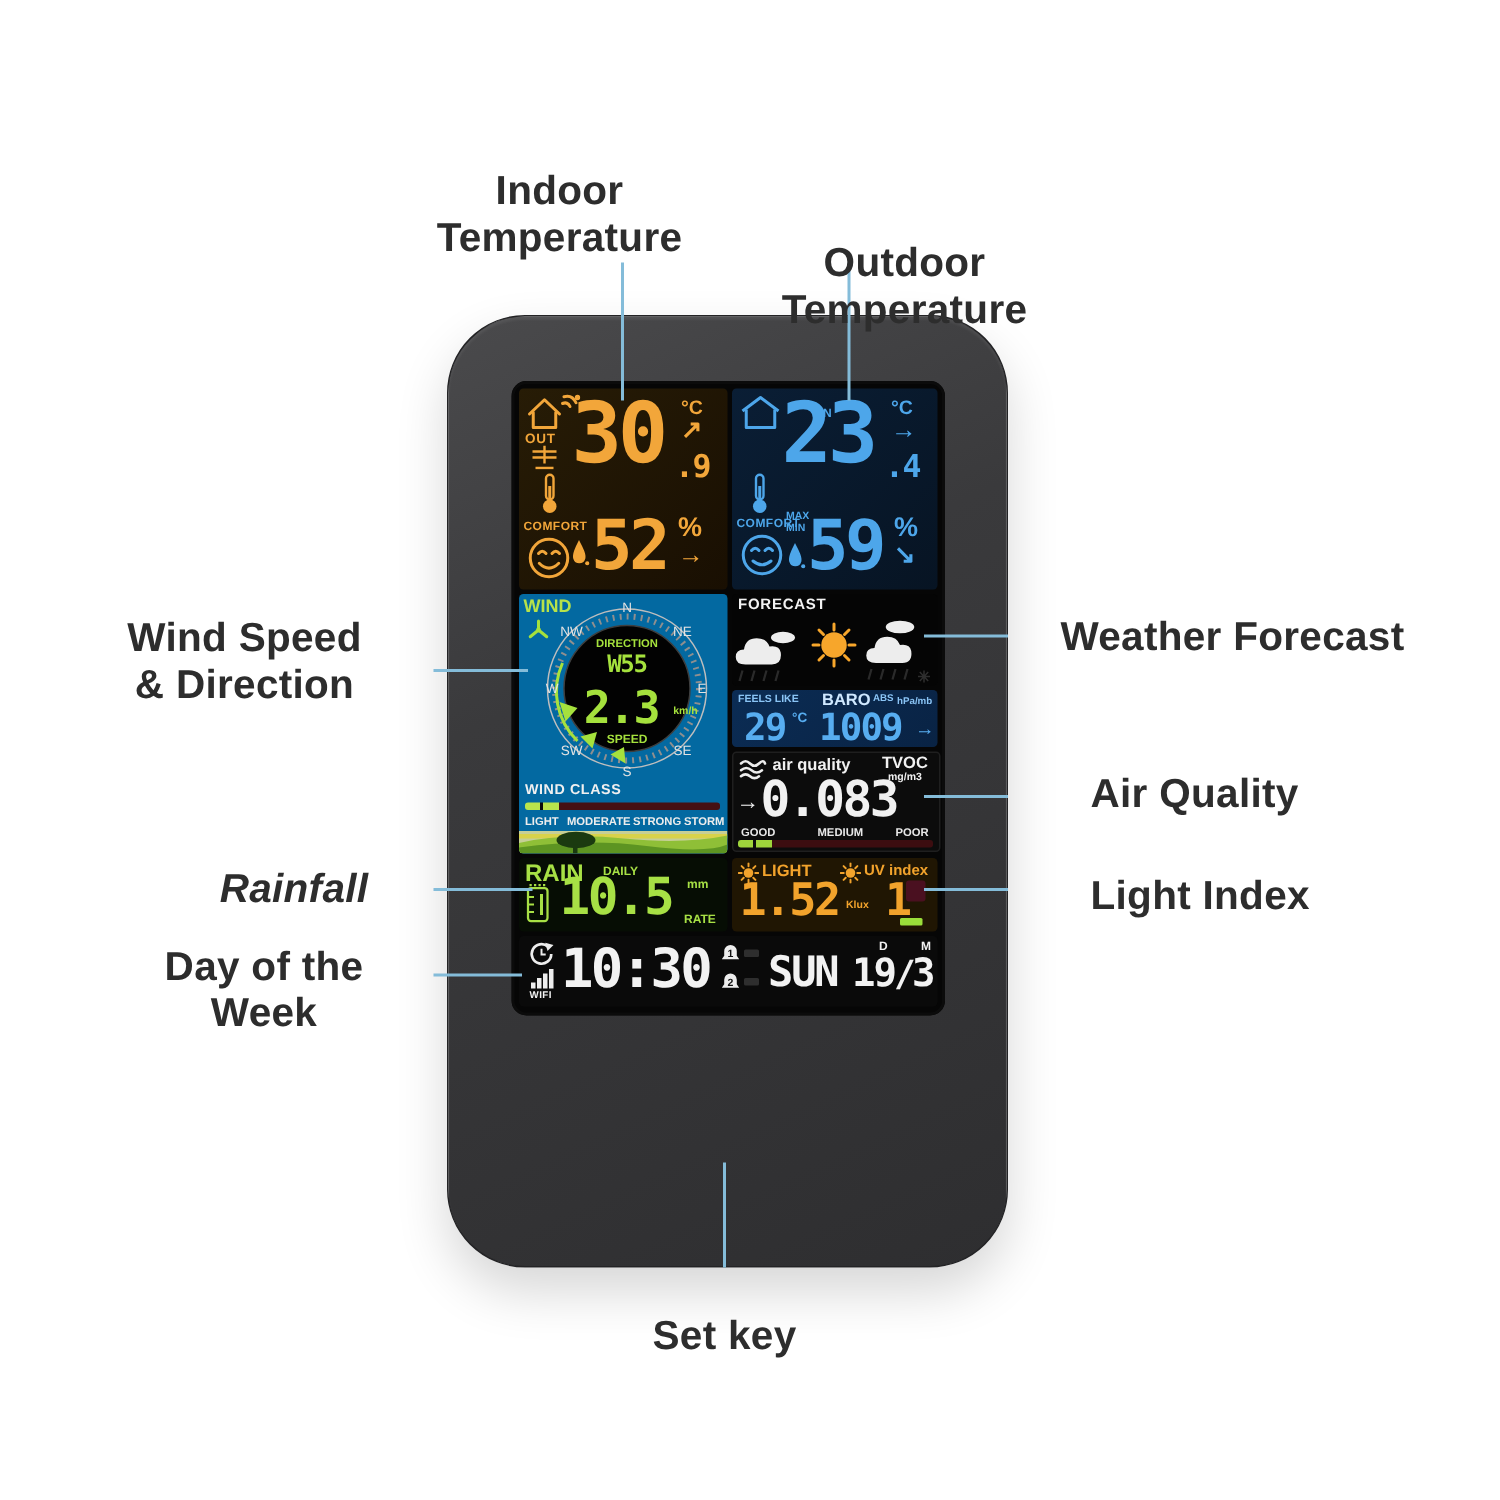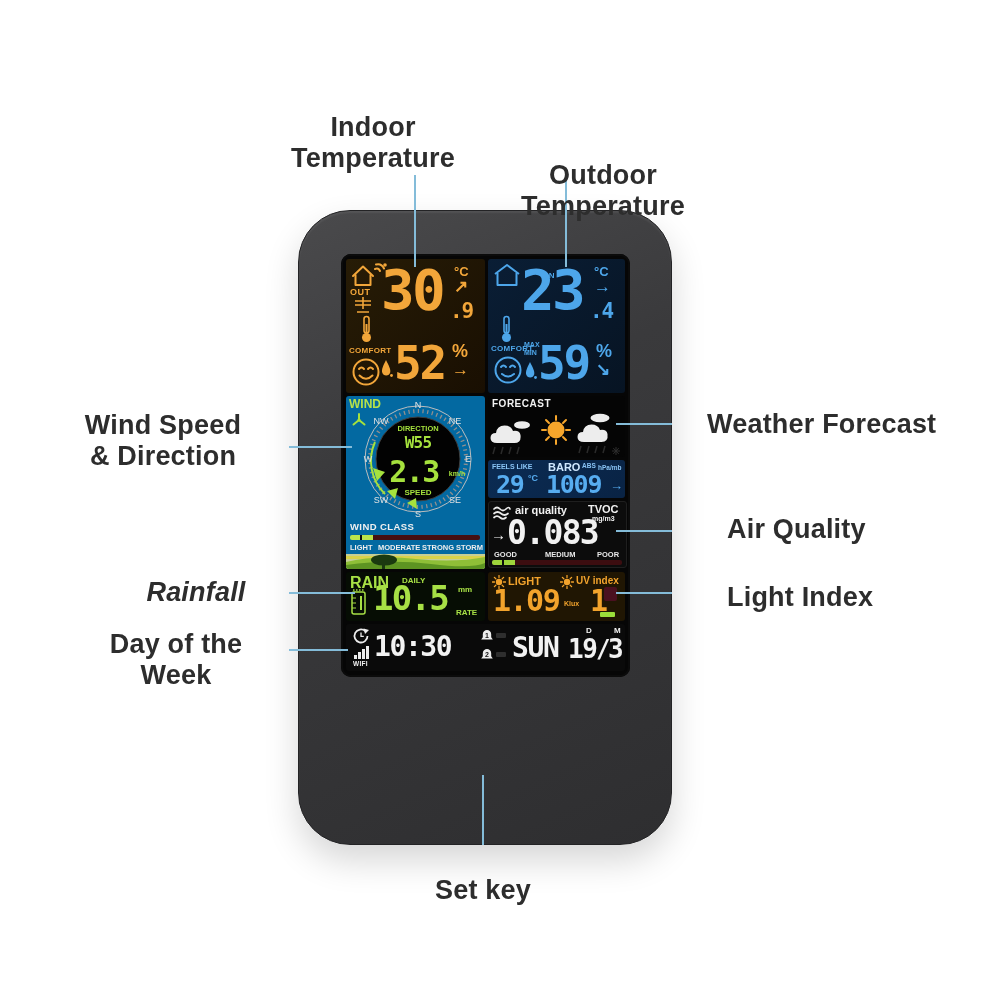--- a/index.html
+++ b/index.html
@@ -335,41 +335,41 @@
           </g>
         </svg>
         <span class="abs" style="left:20px;top:3px;font-size:11px;font-weight:bold;">LIGHT</span>
         <svg class="abs" style="left:72px;top:3px;" width="14" height="14" viewBox="0 0 14 14">
           <circle cx="7" cy="7" r="3.2" fill="#f2a32c"></circle>
           <g stroke="#f2a32c" stroke-width="1.3" stroke-linecap="round">
             <path d="M7 0.5 v2 M7 11.5 v2 M0.5 7 h2 M11.5 7 h2 M2.4 2.4 l1.4 1.4 M10.2 10.2 l1.4 1.4 M11.6 2.4 l-1.4 1.4 M3.8 10.2 l-1.4 1.4"></path>
           </g>
         </svg>
         <span class="abs" style="left:88px;top:3px;font-size:10px;font-weight:bold;">UV index</span>
-        <span class="abs seg" style="left:5px;top:13px;font-size:30px;line-height:32px;">1.09</span>
+        <span class="abs seg" style="left:5px;top:13px;font-size:30px;line-height:32px;">1.52</span>
         <span class="abs" style="left:76px;top:28px;font-size:7px;font-weight:bold;">Klux</span>
         <span class="abs seg" style="left:102px;top:13px;font-size:30px;line-height:32px;">1</span>
         <div class="abs" style="left:116px;top:15px;width:13px;height:14px;background:#4a1020;border-radius:2px;"></div>
         <div class="abs" style="left:112px;top:40px;width:15px;height:5px;background:#9ade3a;border-radius:1px;"></div>
       </div>
 
       <div class="panel p-clk">
         <svg class="abs" style="left:6px;top:3px;" width="18" height="18" viewBox="0 0 18 18">
           <path d="M15.5 9 a6.5 6.5 0 1 1 -2.2 -4.9" fill="none" stroke="#ededed" stroke-width="1.8"></path>
           <polygon points="11.5,1.5 17,3 13,7" fill="#ededed"></polygon>
           <path d="M9 5.5 v3.8 h2.8" fill="none" stroke="#ededed" stroke-width="1.3"></path>
         </svg>
         <div class="wifi-bars">
           <i style="height:4px;"></i>
             <i style="height:7px;"></i>
             <i style="height:10px;"></i>
             <i style="height:13px;"></i>
         </div>
         <span class="wifi-txt">WIFI</span>
-        <span class="abs seg" style="left:28px;top:1px;font-size:28px;line-height:44px;">10:30</span>
+        <span class="abs seg" style="left:28px;top:1px;font-size:36px;line-height:44px;">10:30</span>
         <svg class="abs" style="left:134px;top:5px;" width="14" height="14" viewBox="0 0 14 14">
           <path d="M7 1 a4.2 4.2 0 0 1 4.2 4.2 v3 l1.6 2.3 h-11.6 l1.6 -2.3 v-3 A4.2 4.2 0 0 1 7 1 Z" fill="#ededed"></path>
           <text x="7" y="9" text-anchor="middle" style="font-size:7px;font-weight:bold;font-family:'Liberation Sans',sans-serif;" fill="#111">1</text>
         </svg>
         <div class="mini-box" style="left:150px;top:9px;"></div>
         <svg class="abs" style="left:134px;top:24px;" width="14" height="14" viewBox="0 0 14 14">
           <path d="M7 1 a4.2 4.2 0 0 1 4.2 4.2 v3 l1.6 2.3 h-11.6 l1.6 -2.3 v-3 A4.2 4.2 0 0 1 7 1 Z" fill="#ededed"></path>
           <text x="7" y="9" text-anchor="middle" style="font-size:7px;font-weight:bold;font-family:'Liberation Sans',sans-serif;" fill="#111">2</text>
         </svg>
         <div class="mini-box" style="left:150px;top:28px;"></div>

